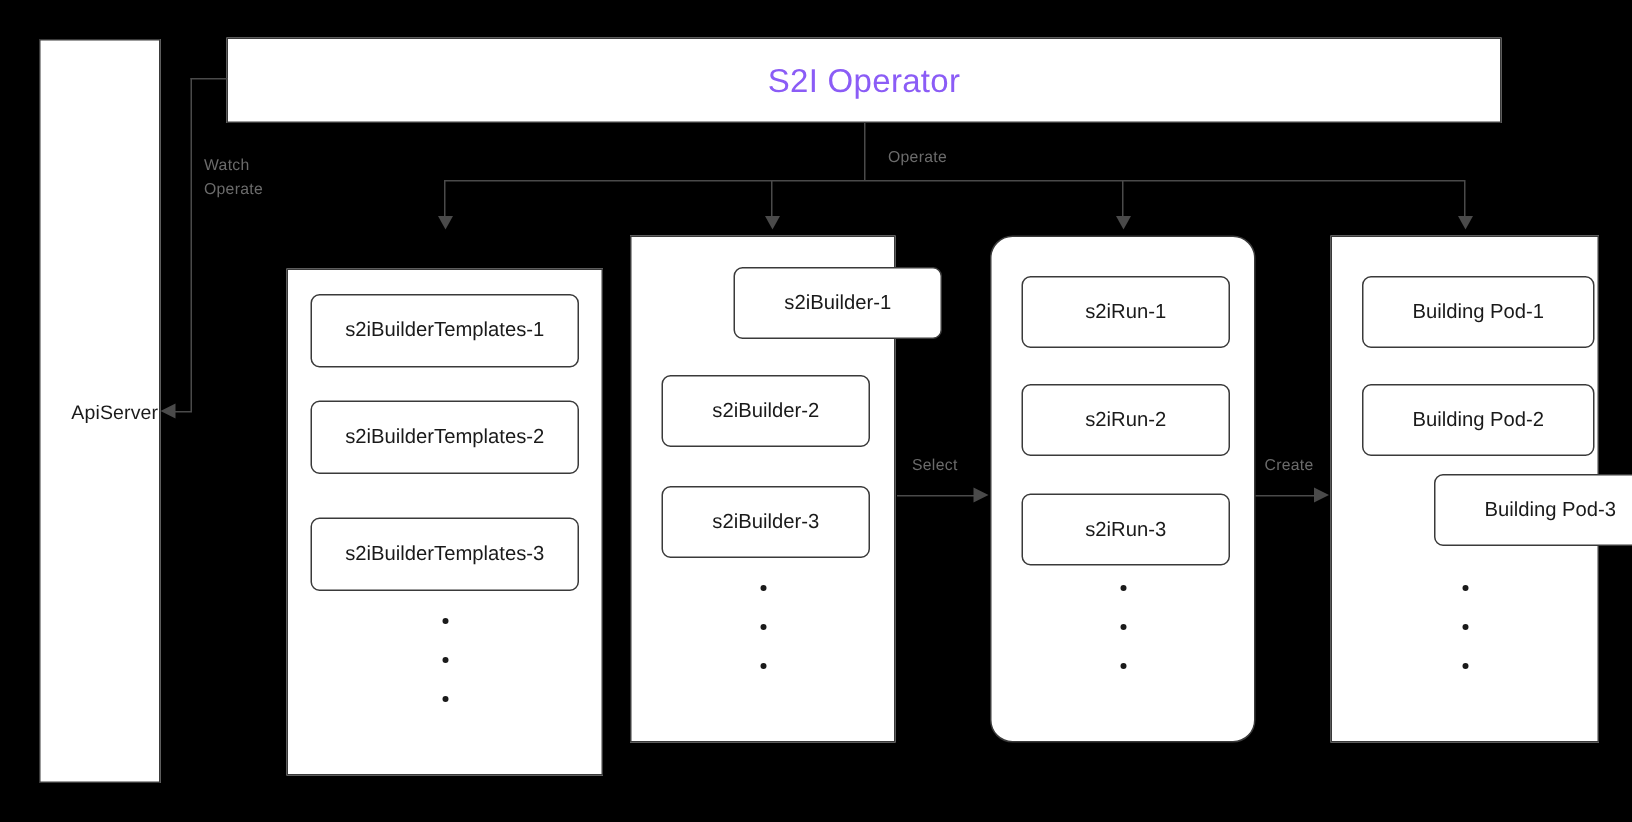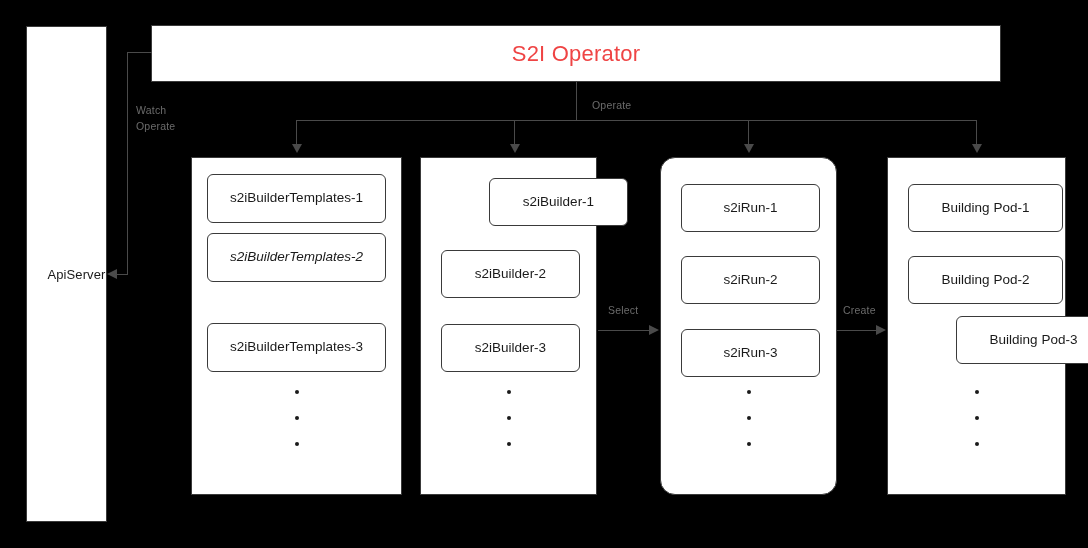--- a/index.html
+++ b/index.html
@@ -41,34 +41,34 @@
     left: 151px;
     top: 25px;
     width: 850px;
     height: 57px;
     display: flex;
     align-items: center;
     justify-content: center;
   }
   .operator .lbl {
     font-size: 22px;
-    color: #ef4444;
+    color: #8b5cf6;
     letter-spacing: .2px;
     text-align: right;
   }
   
   .column {
     position: absolute;
     top: 157px;
     height: 338px;
     background: #ffffff;
     border: 1px solid #3a3a3a;
     box-sizing: border-box;
   }
-  .col-1 { left: 191px; width: 211px; }
+  .col-1 { left: 191px; width: 211px; margin-top: 22px; }
   .col-2 { left: 420px; width: 177px; }
   .col-3 { left: 660px; width: 177px; border-radius: 15px; }
   .col-4 { left: 887px; width: 179px; }
 
   .item {
     position: absolute;
     background: #ffffff;
     border: 1.4px solid #3a3a3a;
     border-radius: 6px;
     box-sizing: border-box;
@@ -77,21 +77,21 @@
     justify-content: center;
     text-align: center;
     font-size: 13.5px;
     color: #1a1a1a;
     line-height: 1.35;
     padding: 0 6px;
   }
   
   .col-1 .item { left: 15px; width: 179px; height: 49px; }
   .col-1 .item.i0 { top: 16px; }
-  .col-1 .item.i1 { top: 75px; font-style: italic; }
+  .col-1 .item.i1 { top: 87px; }
   .col-1 .item.i2 { top: 165px; }
   
   .col-2 .item { left: 20px; width: 139px; height: 48px; }
   .col-2 .item.i0 { top: 20px; margin-left: 48px; }
   .col-2 .item.i1 { top: 92px; }
   .col-2 .item.i2 { top: 166px; }
   .col-3 .item { left: 20px; width: 139px; height: 48px; }
   .col-3 .item.i0 { top: 26px; }
   .col-3 .item.i1 { top: 98px; text-align: right; }
   .col-3 .item.i2 { top: 171px; }

